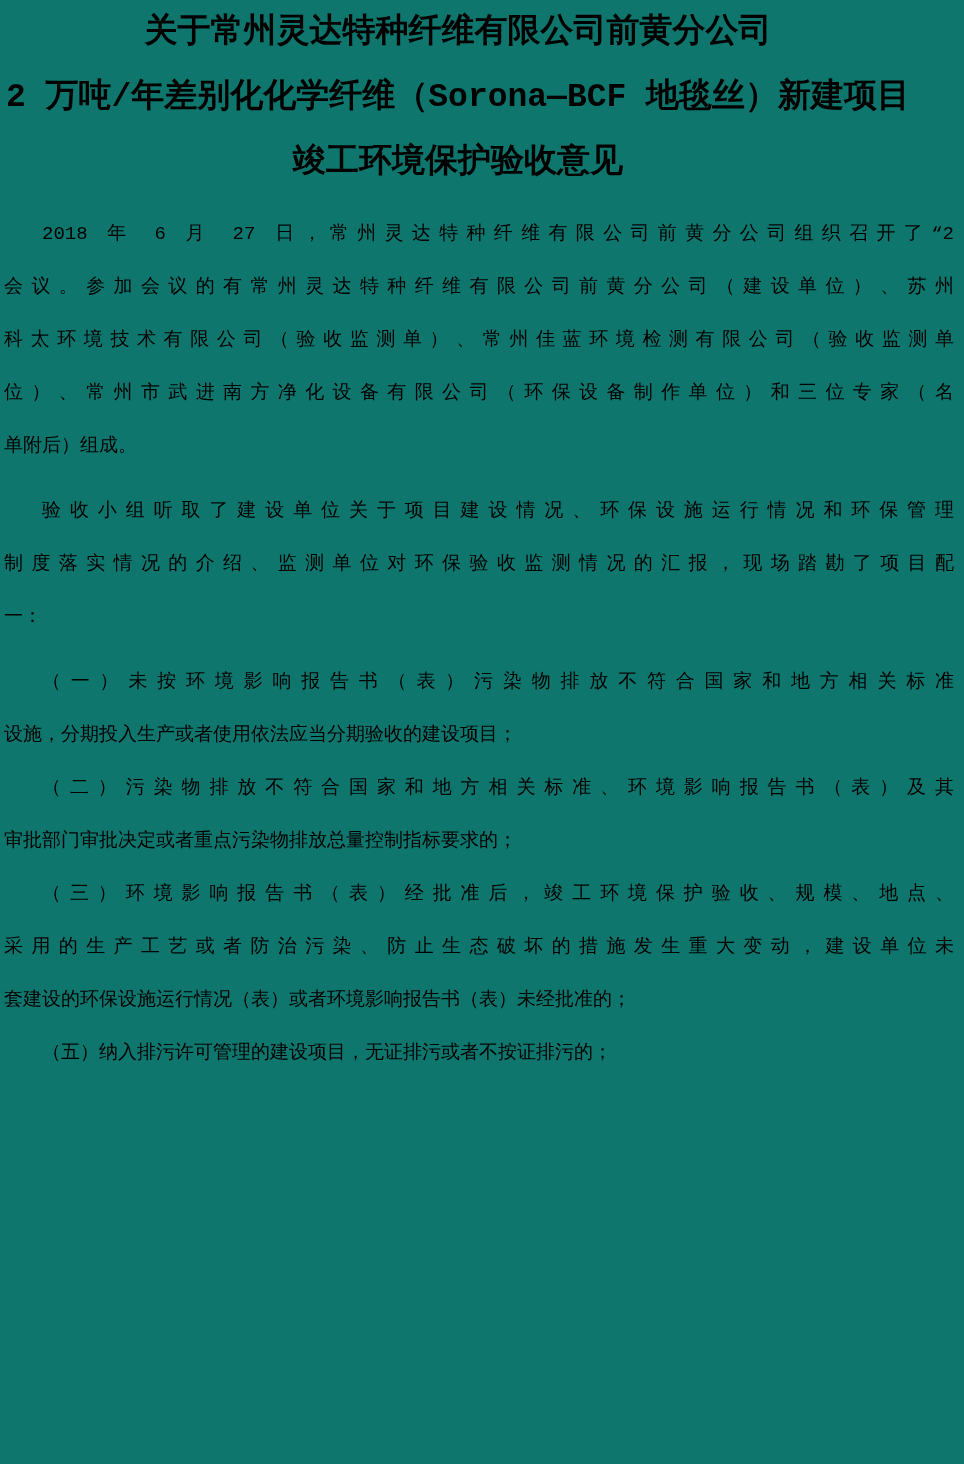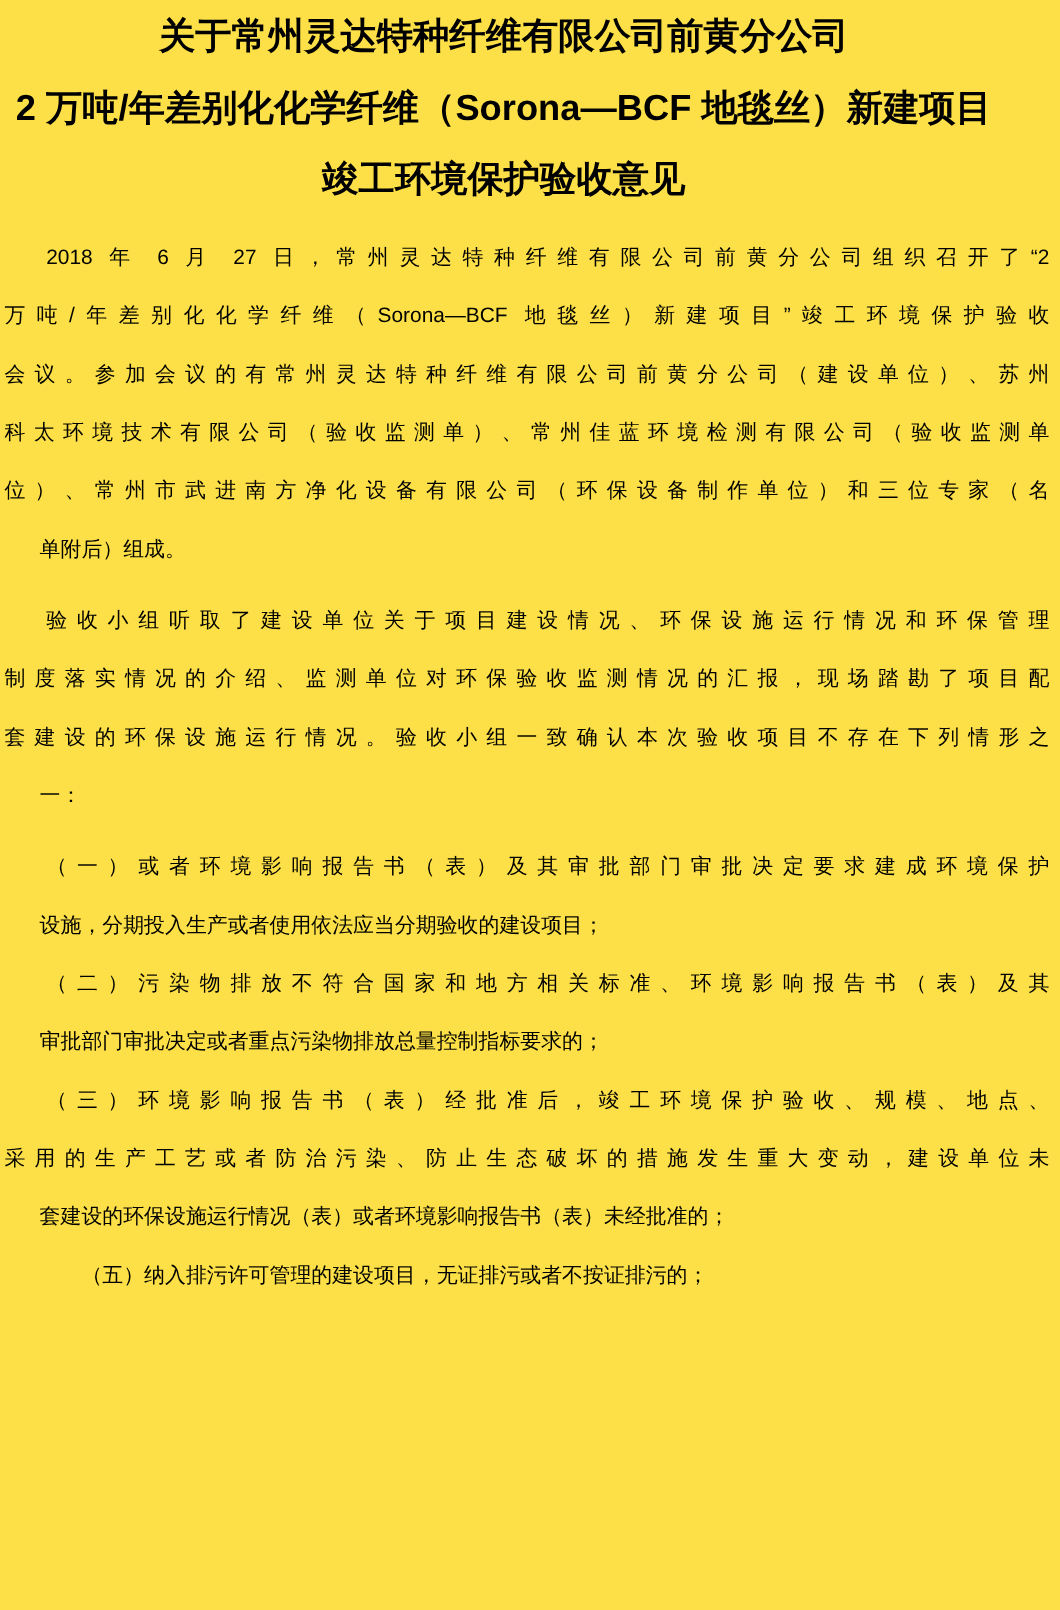--- a/index.html
+++ b/index.html
@@ -6,23 +6,23 @@
     margin: 0;
     padding: 0;
     background: #ffffff;
   }
   .page {
     position: relative;
     width: 964px;
     height: 1464px;
     box-sizing: border-box;
     padding: 0 10px 0 4px;
-    background: #fde047;
+    background: #0f766e;
     color: #000000;
-    font-family: Liberation Sans, sans-serif;
+    font-family: Liberation Mono, monospace;
     overflow: hidden;
   }
   .doc-title {
     font-size: 33px;
     font-weight: bold;
     line-height: 65px;
     text-align: center;
     padding-right: 42px;   
     margin-bottom: 13px;
     white-space: nowrap;
@@ -42,49 +42,46 @@
     line-height: 53px;
     text-align: justify;
     text-align-last: justify;
     text-justify: inter-ideograph;
   }
   .line.first {
     text-indent: 2em;
   }
   .line.last {
     text-align-last: left;
-    margin-left: 32px;
   }
 </style>
 </head>
 <body>
 
 <div class="page">
   <div class="doc-title">
     <div class="title-line">关于常州灵达特种纤维有限公司前黄分公司</div>
     <div class="title-line">2 万吨/年差别化化学纤维（Sorona—BCF 地毯丝）新建项目</div>
     <div class="title-line">竣工环境保护验收意见</div>
   </div>
   <div class="doc-body" id="doc-body">
       <div class="para">
         <div class="line first">2018 年 6 月 27 日，常州灵达特种纤维有限公司前黄分公司组织召开了“2</div>
-        <div class="line">万吨/年差别化化学纤维（Sorona—BCF 地毯丝）新建项目”竣工环境保护验收</div>
         <div class="line">会议。参加会议的有常州灵达特种纤维有限公司前黄分公司（建设单位）、苏州</div>
         <div class="line">科太环境技术有限公司（验收监测单）、常州佳蓝环境检测有限公司（验收监测单</div>
         <div class="line">位）、常州市武进南方净化设备有限公司（环保设备制作单位）和三位专家（名</div>
         <div class="line last">单附后）组成。</div>
       </div>
       <div class="para">
         <div class="line first">验收小组听取了建设单位关于项目建设情况、环保设施运行情况和环保管理</div>
         <div class="line">制度落实情况的介绍、监测单位对环保验收监测情况的汇报，现场踏勘了项目配</div>
-        <div class="line">套建设的环保设施运行情况。验收小组一致确认本次验收项目不存在下列情形之</div>
         <div class="line last">一：</div>
       </div>
       <div class="para">
-        <div class="line first">（一）或者环境影响报告书（表）及其审批部门审批决定要求建成环境保护</div>
+        <div class="line first">（一）未按环境影响报告书（表）污染物排放不符合国家和地方相关标准</div>
         <div class="line last">设施，分期投入生产或者使用依法应当分期验收的建设项目；</div>
       </div>
       <div class="para">
         <div class="line first">（二）污染物排放不符合国家和地方相关标准、环境影响报告书（表）及其</div>
         <div class="line last">审批部门审批决定或者重点污染物排放总量控制指标要求的；</div>
       </div>
       <div class="para">
         <div class="line first">（三）环境影响报告书（表）经批准后，竣工环境保护验收、规模、地点、</div>
         <div class="line">采用的生产工艺或者防治污染、防止生态破坏的措施发生重大变动，建设单位未</div>
         <div class="line last">套建设的环保设施运行情况（表）或者环境影响报告书（表）未经批准的；</div>

